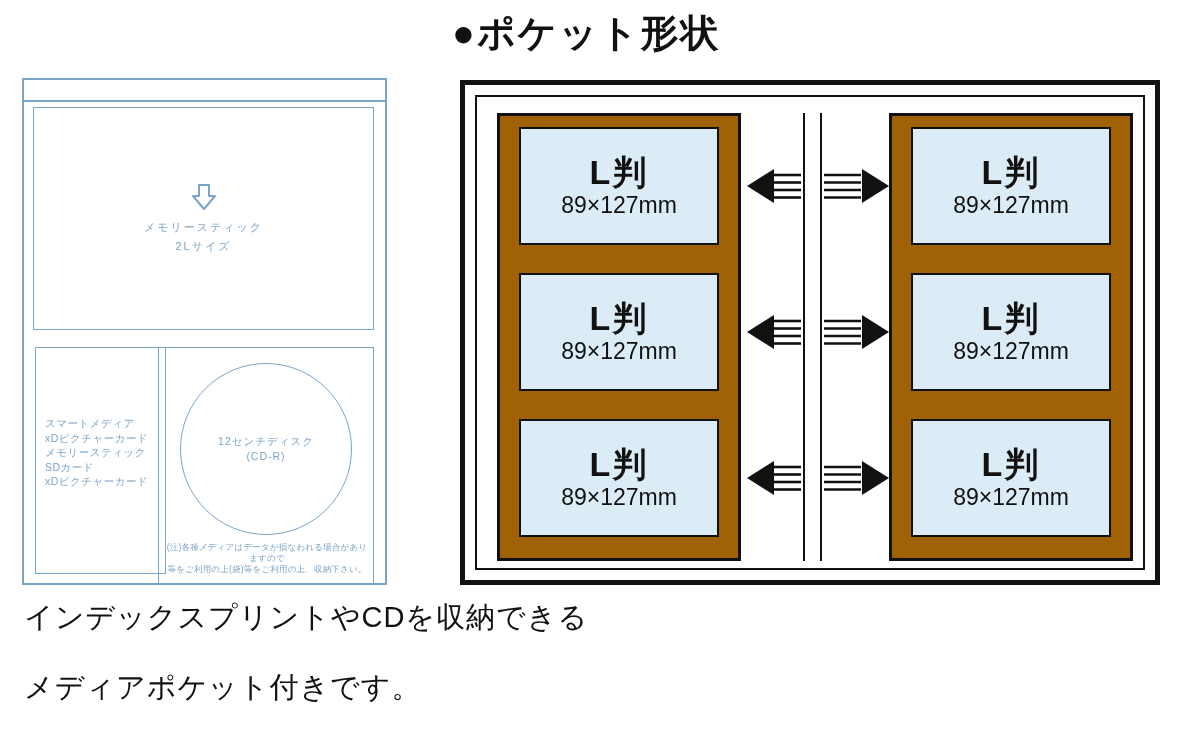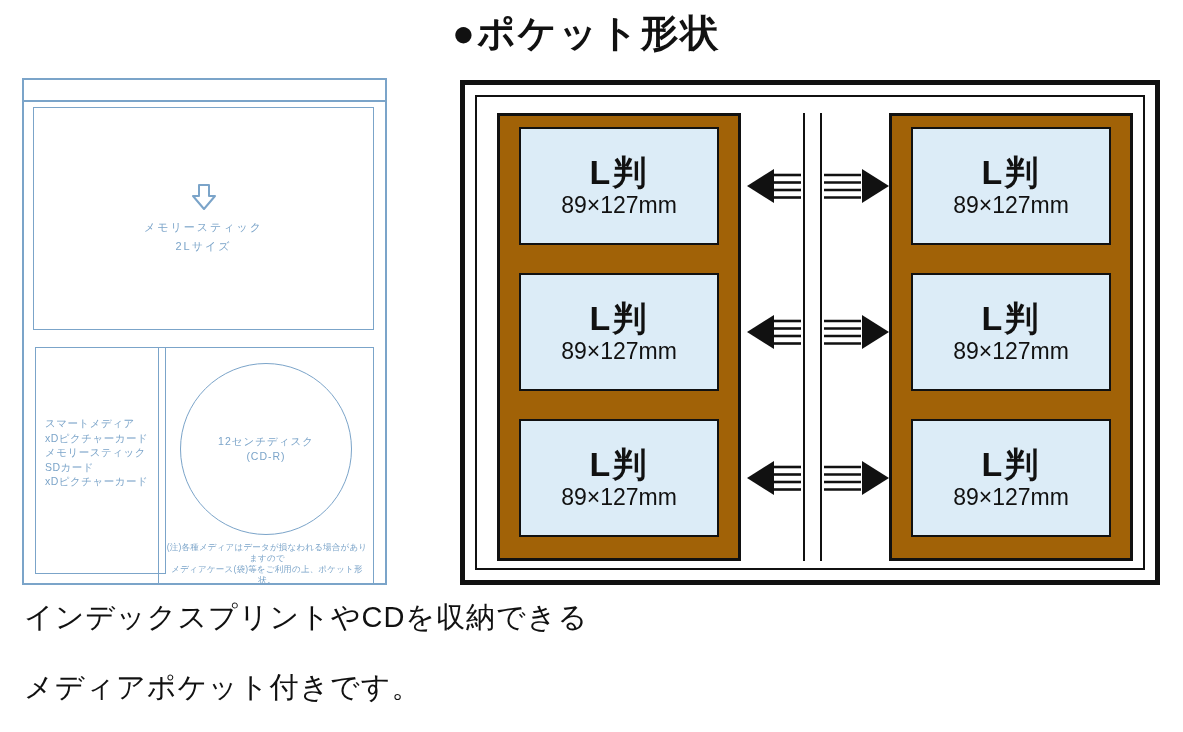--- a/index.html
+++ b/index.html
@@ -88,21 +88,21 @@
       </div>
     </div>
 
     <div class="disc-box">
       <div class="disc-circle">
         <div class="disc-label">12センチディスク</div>
         <div class="disc-label">(CD-R)</div>
       </div>
       <div class="media-note">
         <div>(注)各種メディアはデータが損なわれる場合がありますので</div>
-        <div>メディアケース(袋)等をご利用の上、ポケット形状。</div>
+        <div>等をご利用の上(袋)等をご利用の上、収納下さい。</div>
       </div>
     </div>
   </div>
 
   <div class="abs pocket-box">
     <div class="pocket-inner"></div>
 
     <div class="spine-line l1"></div>
     <div class="spine-line l2"></div>
 

